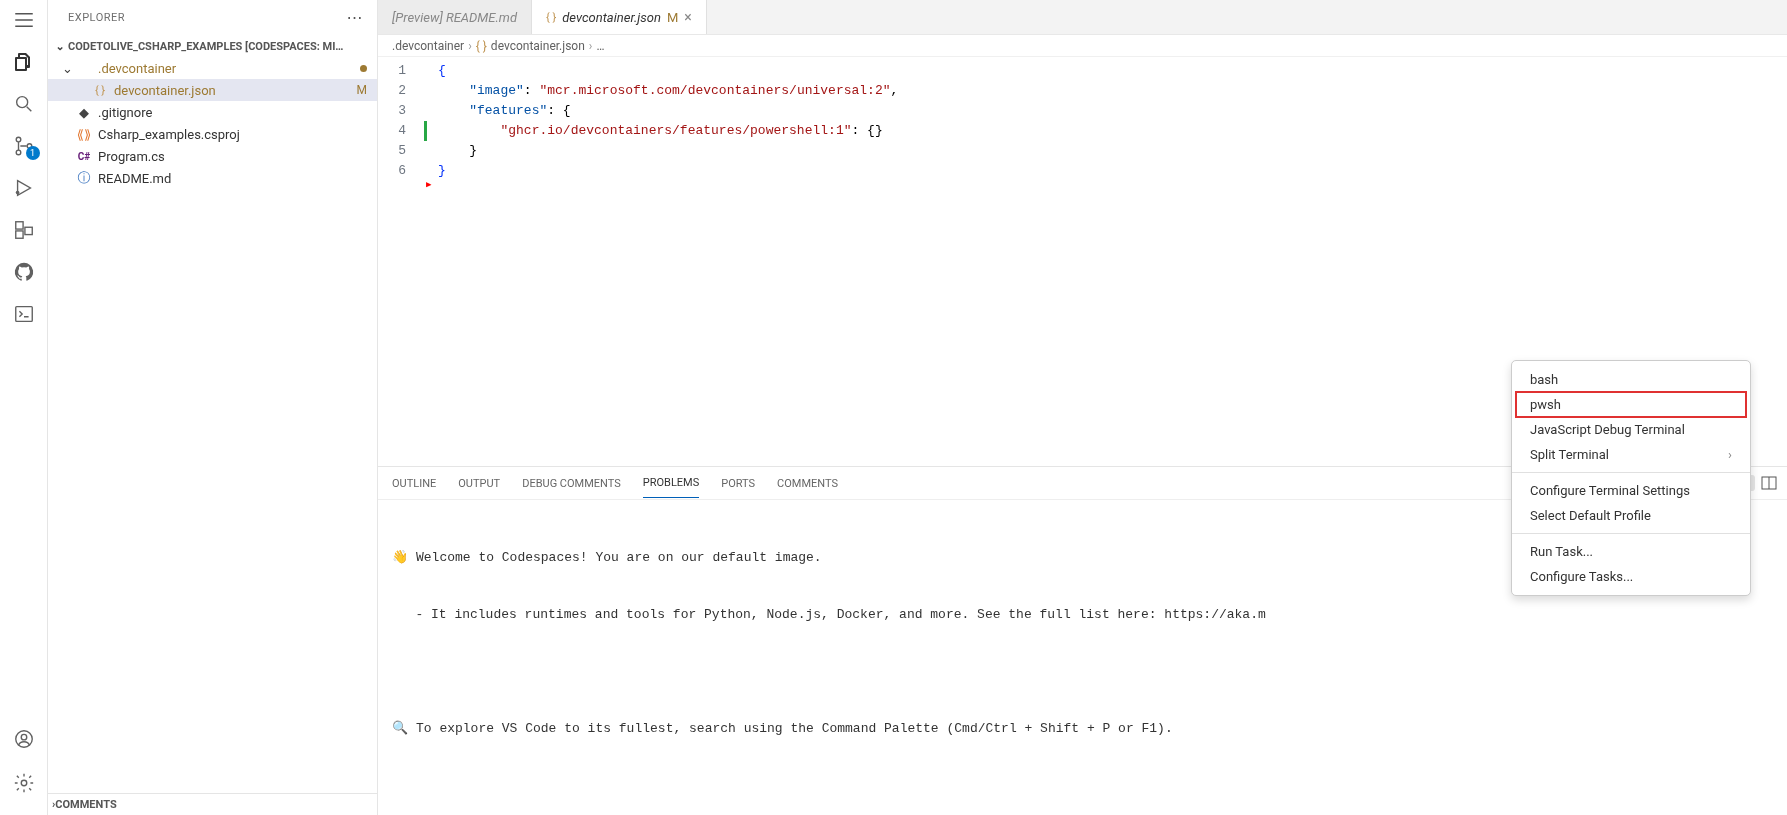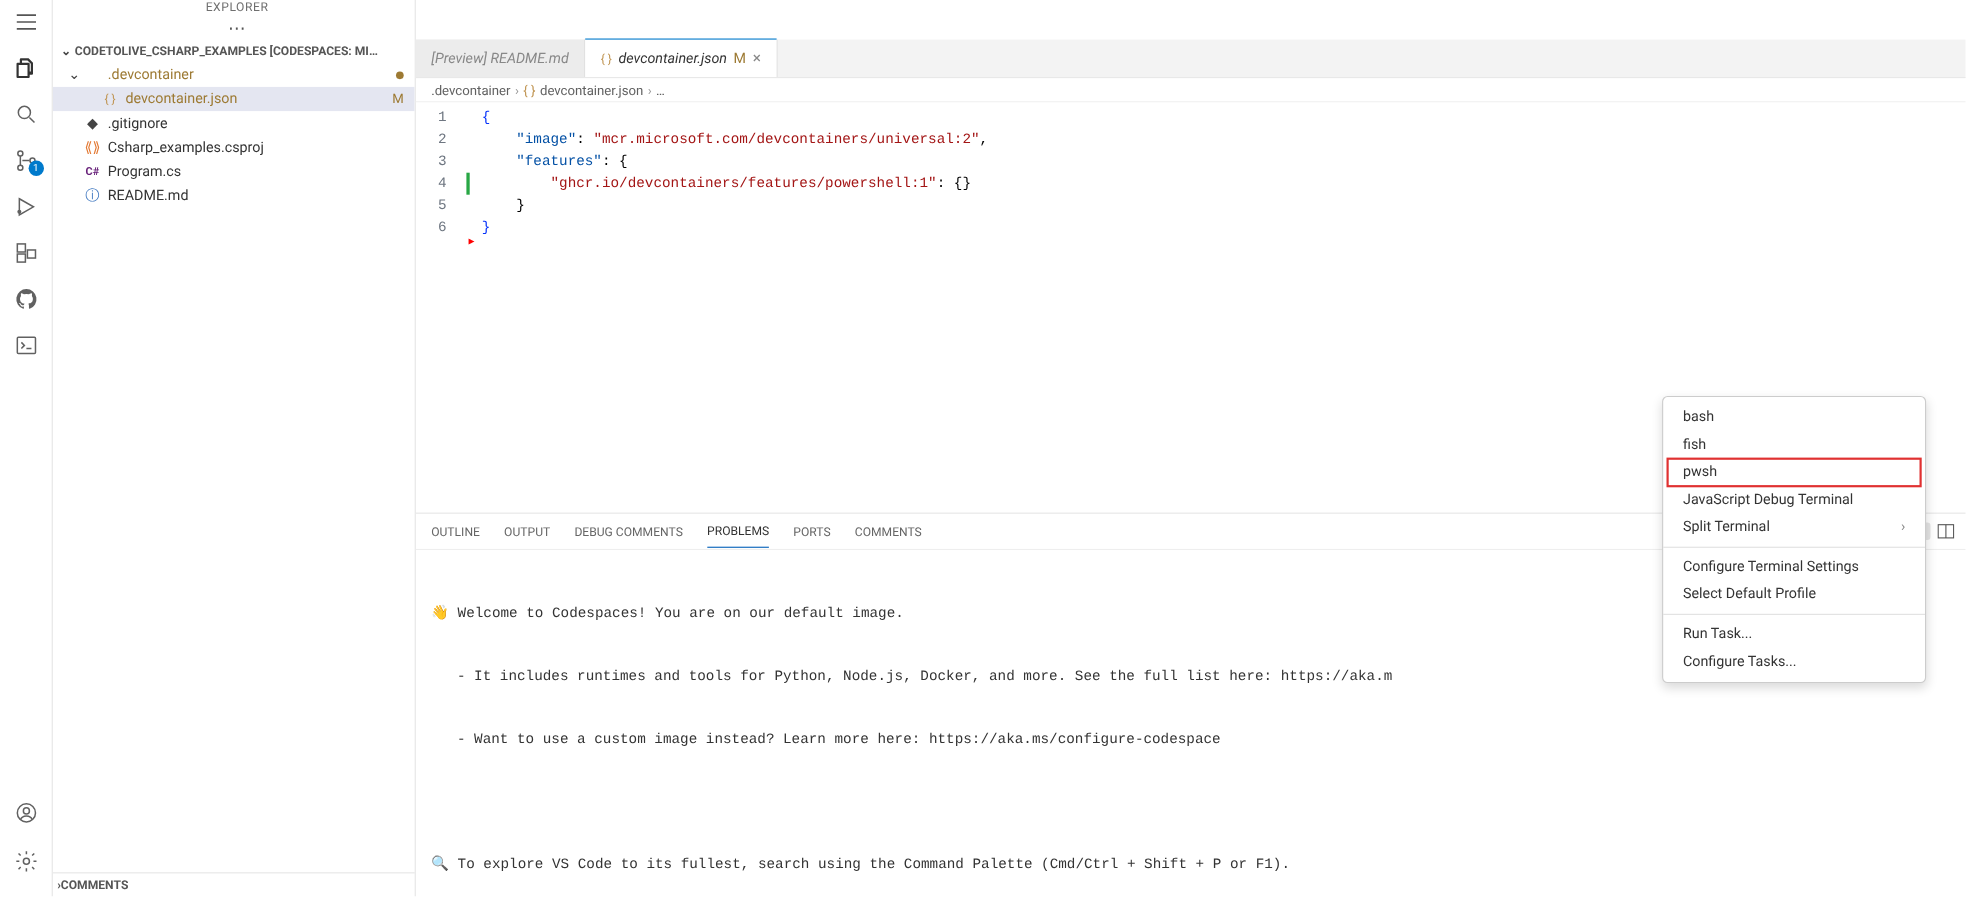--- a/index.html
+++ b/index.html
@@ -59,21 +59,20 @@
   }
   .sidebar-header {
     height: 35px;
     display: flex;
     align-items: center;
     justify-content: space-between;
     padding: 0 14px 0 20px;
     font-size: 11px;
     color: #6f6f6f;
     letter-spacing: 0.5px;
-    flex-direction: column;
   }
   .section-header {
     height: 22px;
     display: flex;
     align-items: center;
     padding: 0 8px 0 4px;
     font-size: 11px;
     font-weight: 700;
     color: #555;
     cursor: pointer;
@@ -97,21 +96,20 @@
   .tree-row .status { margin-left:auto; color:#9d7a33; font-size:12px; }
   .depth-0 { padding-left: 14px; }
   .depth-1 { padding-left: 30px; }
   .orange { color: #9d7a33; }
   .dot-mod { width:7px; height:7px; border-radius:50%; background:#9d7a33; }
   .main {
     flex: 1;
     display: flex;
     flex-direction: column;
     min-width: 0;
-    margin-top: 36px;
   }
   .tabs {
     height: 35px;
     display: flex;
     border-bottom: 1px solid #e8e8e8;
     background: #f3f3f3;
   }
   .tab {
     padding: 0 14px;
     display: flex;
@@ -451,36 +449,32 @@
           <svg width="16" height="16" viewBox="0 0 16 16" fill="none">
               <rect x="1" y="2" width="14" height="12" stroke="#555"></rect>
               <path d="M8 2v12" stroke="#555"></path>
             </svg>
         </span>
       </div>
     </div>
     <div class="terminal">
       <div><span>👋 Welcome to Codespaces! You are on our default image.</span></div>
       <div><span>   - It includes runtimes and tools for Python, Node.js, Docker, and more. See the full list here: https://aka.m</span></div>
-      <div><span>   - Want to use a custom image instead? Learn more here: https://aka.ms/configure-codespace</span></div>
       <div style="height:19px"></div>
       <div><span>🔍 To explore VS Code to its fullest, search using the Command Palette (Cmd/Ctrl + Shift + P or F1).</span></div>
       
       
       
       
     </div>
 
     <div class="dropdown" id="dropdown">
         <div class="dropdown-item">
           <span>bash</span>
         </div>
-        <div class="dropdown-item">
-          <span>fish</span>
-        </div>
         <div class="dropdown-item highlight">
           <span>pwsh</span>
         </div>
         <div class="dropdown-item">
           <span>JavaScript Debug Terminal</span>
         </div>
         <div class="dropdown-item">
           <span>Split Terminal</span>
           <span style="color:#888;">›</span>
         </div>

